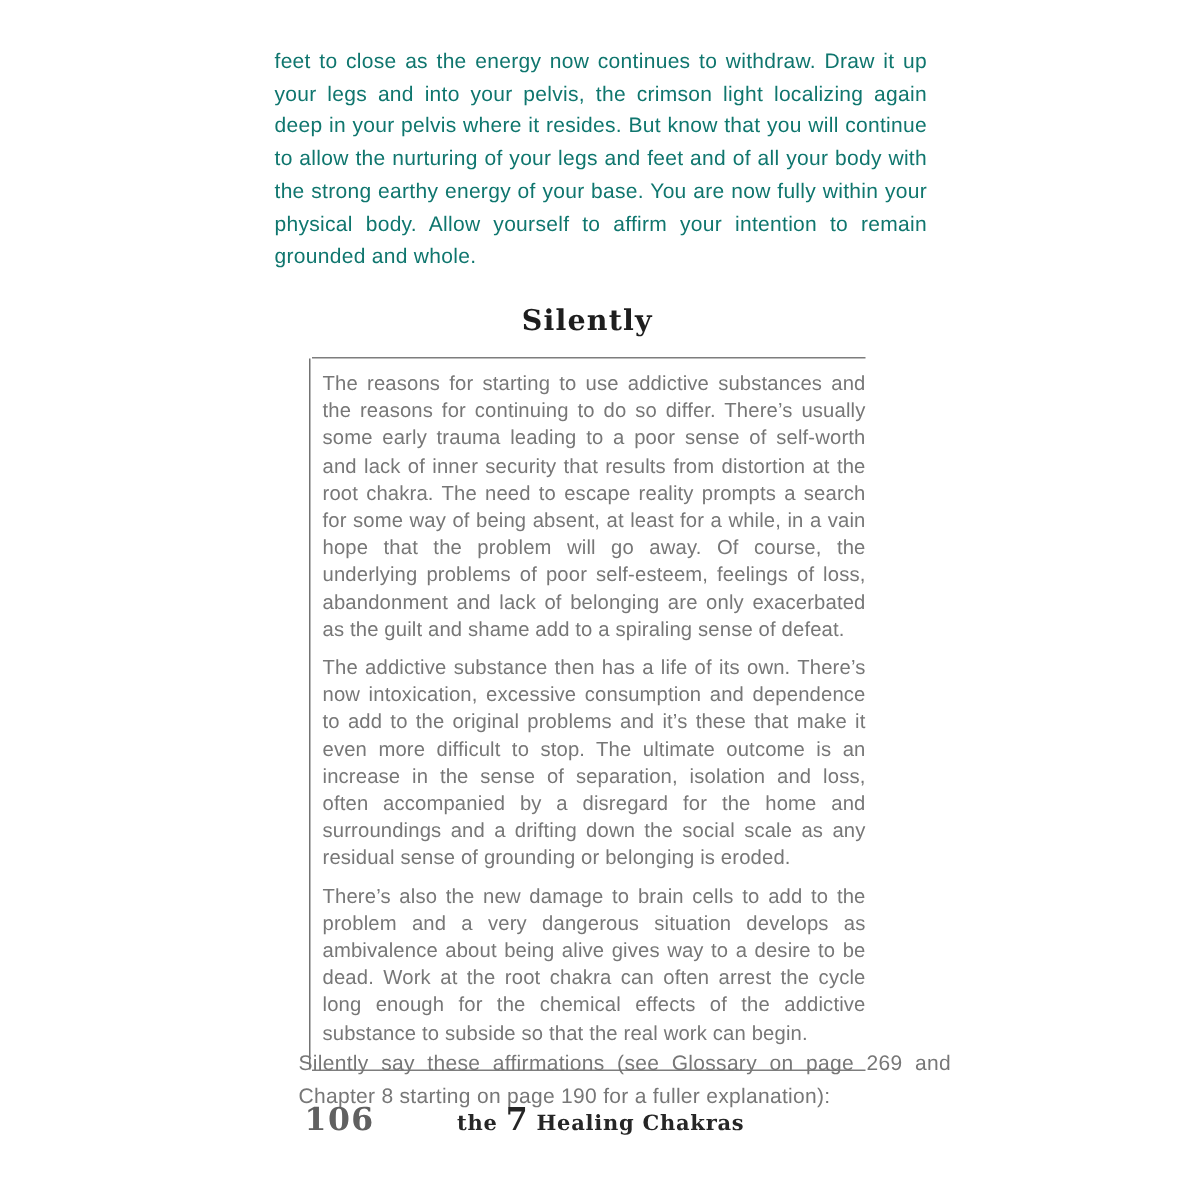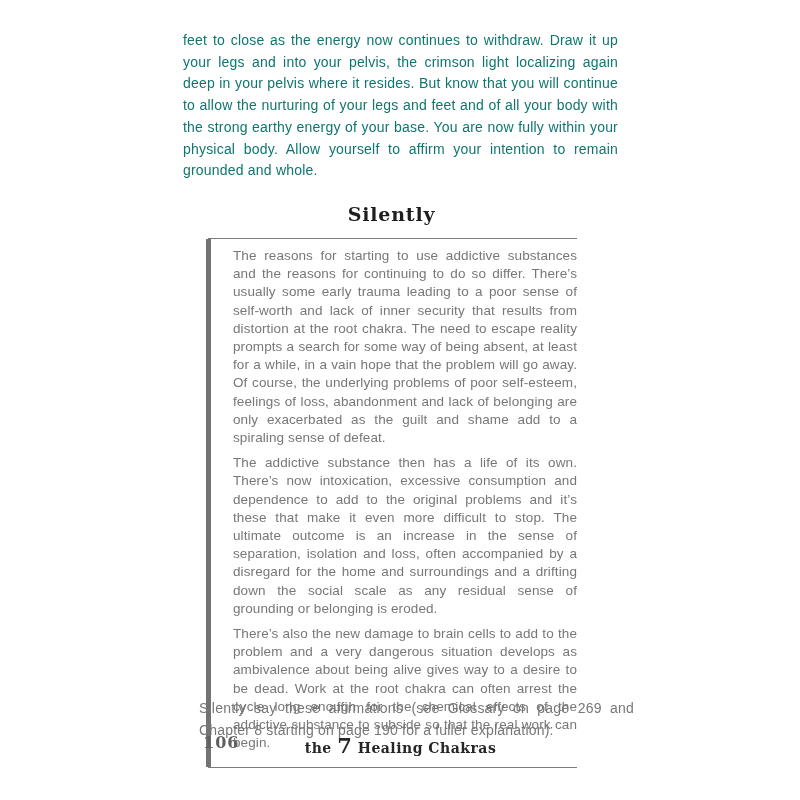--- a/index.html
+++ b/index.html
@@ -44,22 +44,22 @@
     letter-spacing: 0.8px;
     color: #1e1e1e;
   }
   .rule {
     height: 1px;
     background: #7d7d7d;
     width: 369px;
     margin-left: 2px;
   }
   .section-body {
-    border-left: 5px solid #737373;
-    padding: 8px 0 11px 22px;
+    border-left: 1px solid #737373;
+    padding: 8px 0 11px 8px;
   }
   .section-body p {
     margin: 0 0 7px 0;
     font-size: 13.5px;
     line-height: 18.2px;
     letter-spacing: 0.1px;
     color: #777777;
     text-align: justify;
   }
   .section-body p:last-child { margin-bottom: 4px; }
@@ -84,21 +84,21 @@
     width: 435px;
     height: 30px;
     text-align: center;
   }
   .pagenum {
     position: absolute;
     left: 20px;
     top: 0;
     font-family: "DejaVu Serif", serif;
     font-weight: bold;
-    font-size: 16px;
+    font-size: 21px;
     color: #606060;
     letter-spacing: 1px;
   }
   .running-title {
     display: inline-block;
     margin-top: 6px;
     font-family: "DejaVu Serif", serif;
     font-weight: bold;
     font-size: 14px;
     color: #262626;

